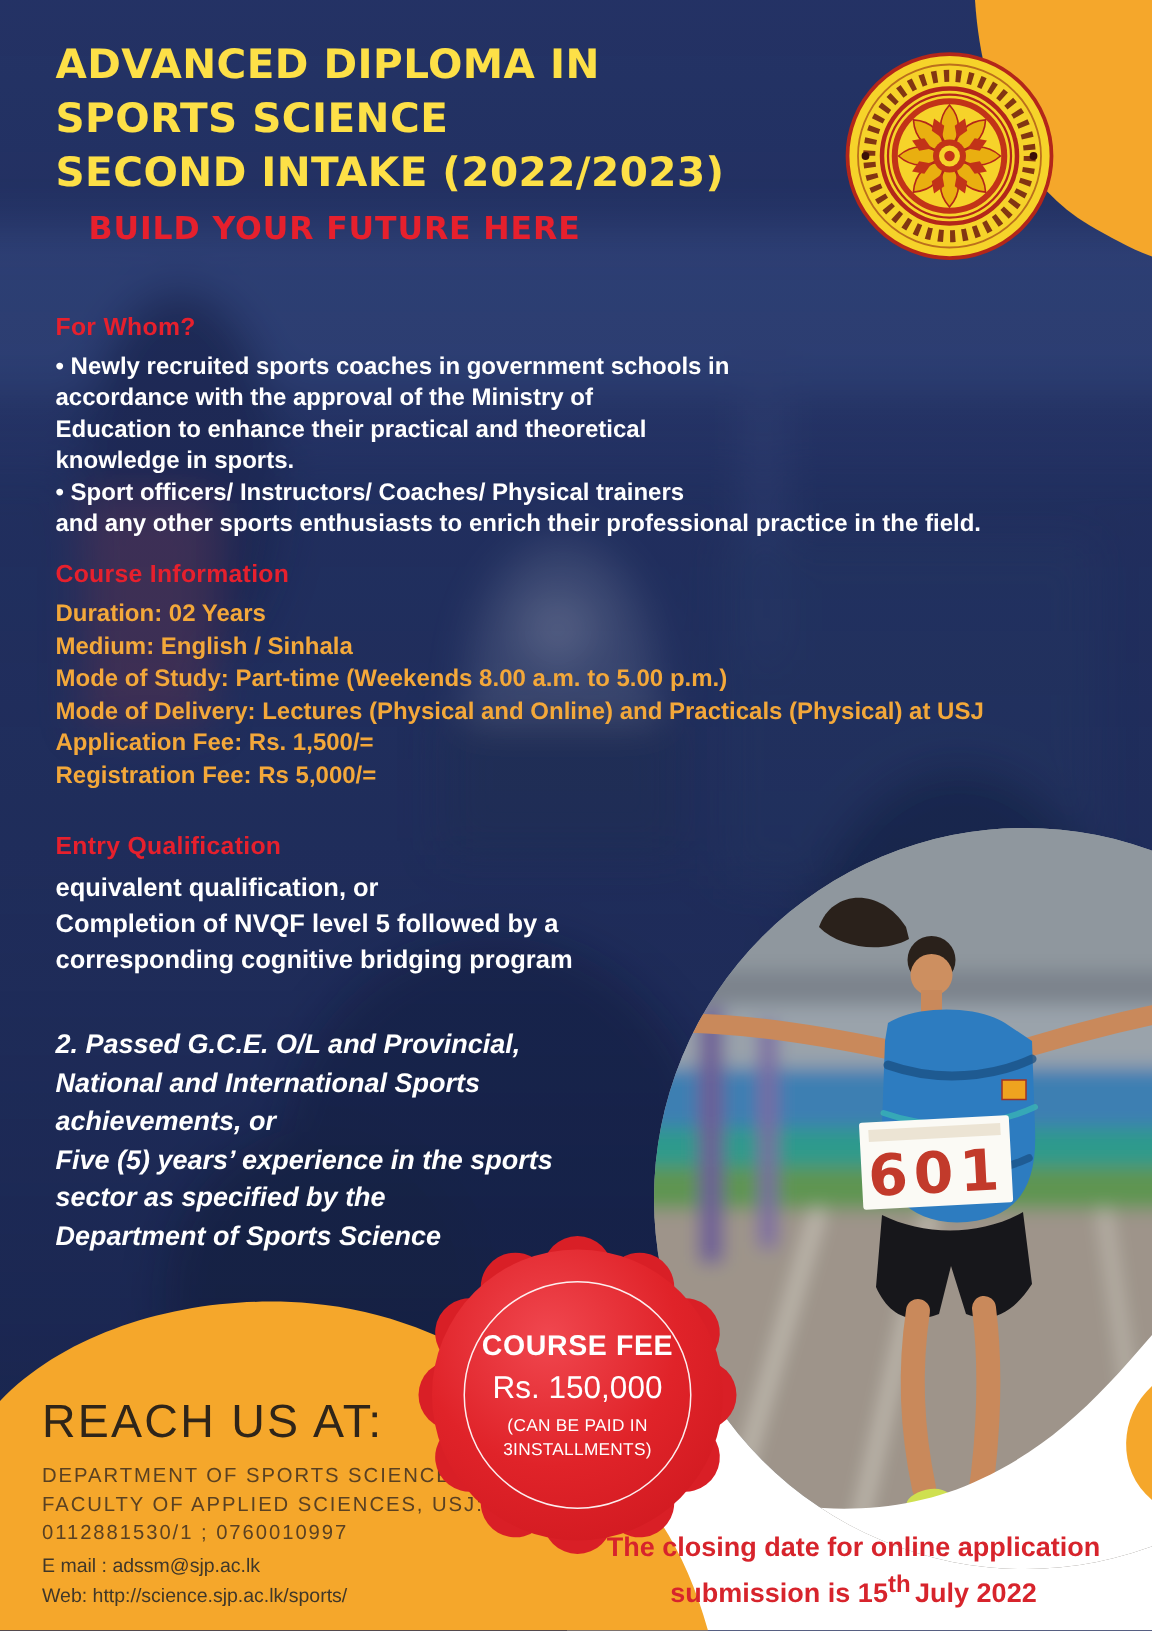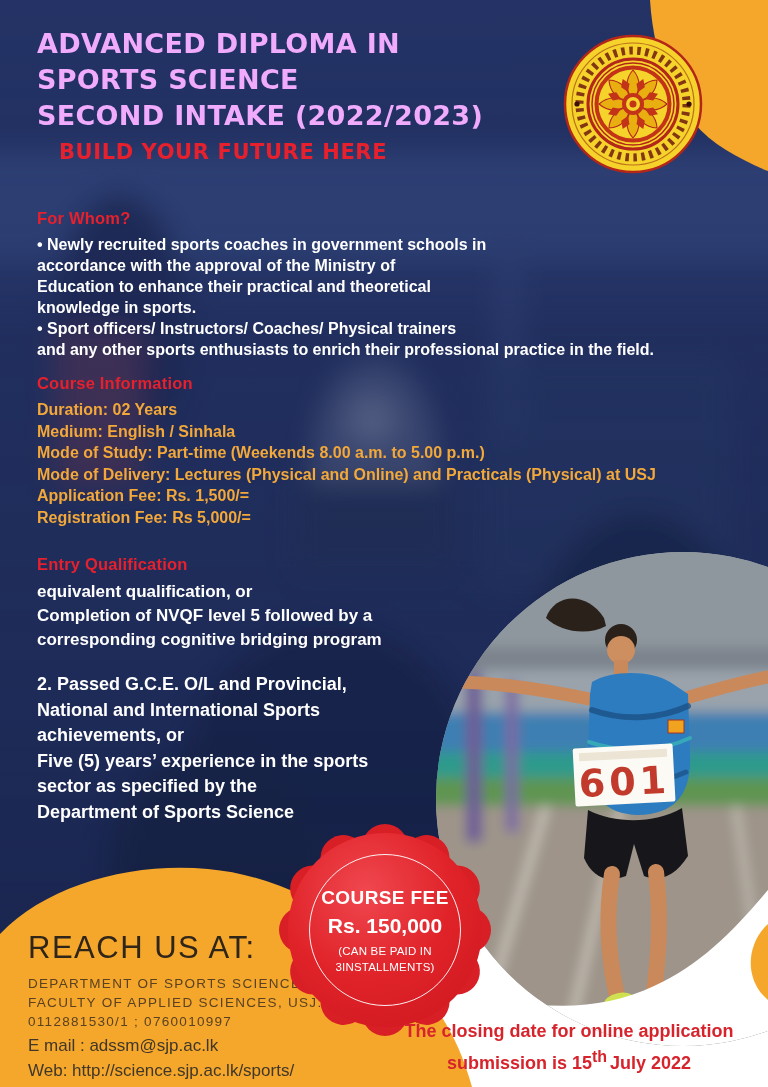--- a/index.html
+++ b/index.html
@@ -6,66 +6,66 @@
   .poster{
     position:relative;width:768px;height:1087px;overflow:hidden;
     background:#1f2c59;font-family:"Liberation Sans","DejaVu Sans",sans-serif;
   }
   .poster > *{position:absolute;}
   svg.bg{left:0;top:0;z-index:0;}
 
   
   .titleblock{left:37px;top:26px;z-index:2;}
   .title-line{font-family:"DejaVu Sans",sans-serif;font-weight:bold;font-size:27px;line-height:36px;
-    color:#f0abfc;letter-spacing:.3px;white-space:nowrap;}
+    color:#fde047;letter-spacing:.3px;white-space:nowrap;}
   .tagline{font-family:"DejaVu Sans",sans-serif;font-weight:bold;font-size:21px;color:#e6202d;
     letter-spacing:.6px;margin-top:6px;white-space:nowrap;margin-left:22px;}
 
   
   .logo{left:563px;top:34px;z-index:2;}
 
   
   .sec{left:37px;z-index:2;width:720px;}
   .sec-h{font-size:16.5px;font-weight:bold;color:#e6202d;letter-spacing:.2px;margin:0 0 6px 0;}
   .wline{font-size:16px;font-weight:bold;color:#ffffff;line-height:21px;white-space:nowrap;}
   .yline{font-size:16px;font-weight:bold;color:#f3a83a;line-height:21.5px;white-space:nowrap;}
   .sec-forwhom{top:209px;}
   .sec-course{top:374px;}
   .sec-entry{top:555px;width:440px;}
   .eline1{font-size:17px;font-weight:bold;color:#fff;line-height:24px;white-space:nowrap;}
   .eline2{font-size:18px;font-weight:bold;color:#fff;line-height:25.5px;white-space:nowrap;}
-  .eblock2{margin-top:20px;}
+  .eblock2{margin-top:32px;font-style:italic;}
 
   
   .photo-circle{left:436px;top:552px;width:494px;height:494px;border-radius:50%;
     overflow:hidden;z-index:1;}
 
   
   .edge-accent{right:0;top:920px;z-index:3;}
 
   
   .badge{left:288px;top:833px;width:194px;height:194px;z-index:5;}
   .badge > div{position:absolute;}
   .sc{left:50%;top:50%;width:46px;height:46px;margin:-23px;border-radius:50%;background:#d91f26;}
   .badge-core{inset:0;border-radius:50%;
     background:radial-gradient(circle at 40% 30%,#f0474f 0%,#e02329 48%,#cb161d 100%);}
   .badge-ring{inset:21px;border:1.6px solid rgba(255,255,255,.92);border-radius:50%;}
   .badge-text{inset:0;display:flex;flex-direction:column;align-items:center;justify-content:center;
     color:#fff;text-align:center;}
   .b1{font-size:19px;font-weight:bold;letter-spacing:.4px;}
-  .b2{font-size:21px;font-weight:bold;margin-top:5px;}
+  .b2{font-size:21px;font-weight:normal;margin-top:5px;}
   .b3{font-size:11.5px;line-height:14px;margin-top:2px;font-weight:500;letter-spacing:.2px;text-align:right;}
   .b3.first{margin-top:6px;}
 
   
   .contact{left:28px;top:930px;z-index:4;width:380px;color:#3c2f1d;}
   .c-head{font-size:31px;font-weight:500;letter-spacing:1.5px;color:#2f2519;}
   .c-caps{font-size:13.5px;font-weight:500;letter-spacing:1.3px;line-height:19px;color:#5a4122;}
   .c-capswrap{margin-top:8px;}
-  .c-line{font-size:17px;font-weight:400;color:#403729;margin-top:5px;}
+  .c-line{font-size:13px;font-weight:400;color:#403729;margin-top:5px;}
 
   
   .closing{left:398px;top:1019px;width:342px;z-index:6;text-align:center;
     color:#d7242c;font-weight:bold;font-size:18px;line-height:25px;}
   .closing sup{font-size:16px;vertical-align:7px;}
   .suffix{margin-left:3px;}
 </style>
 </head>
 <body>
 

